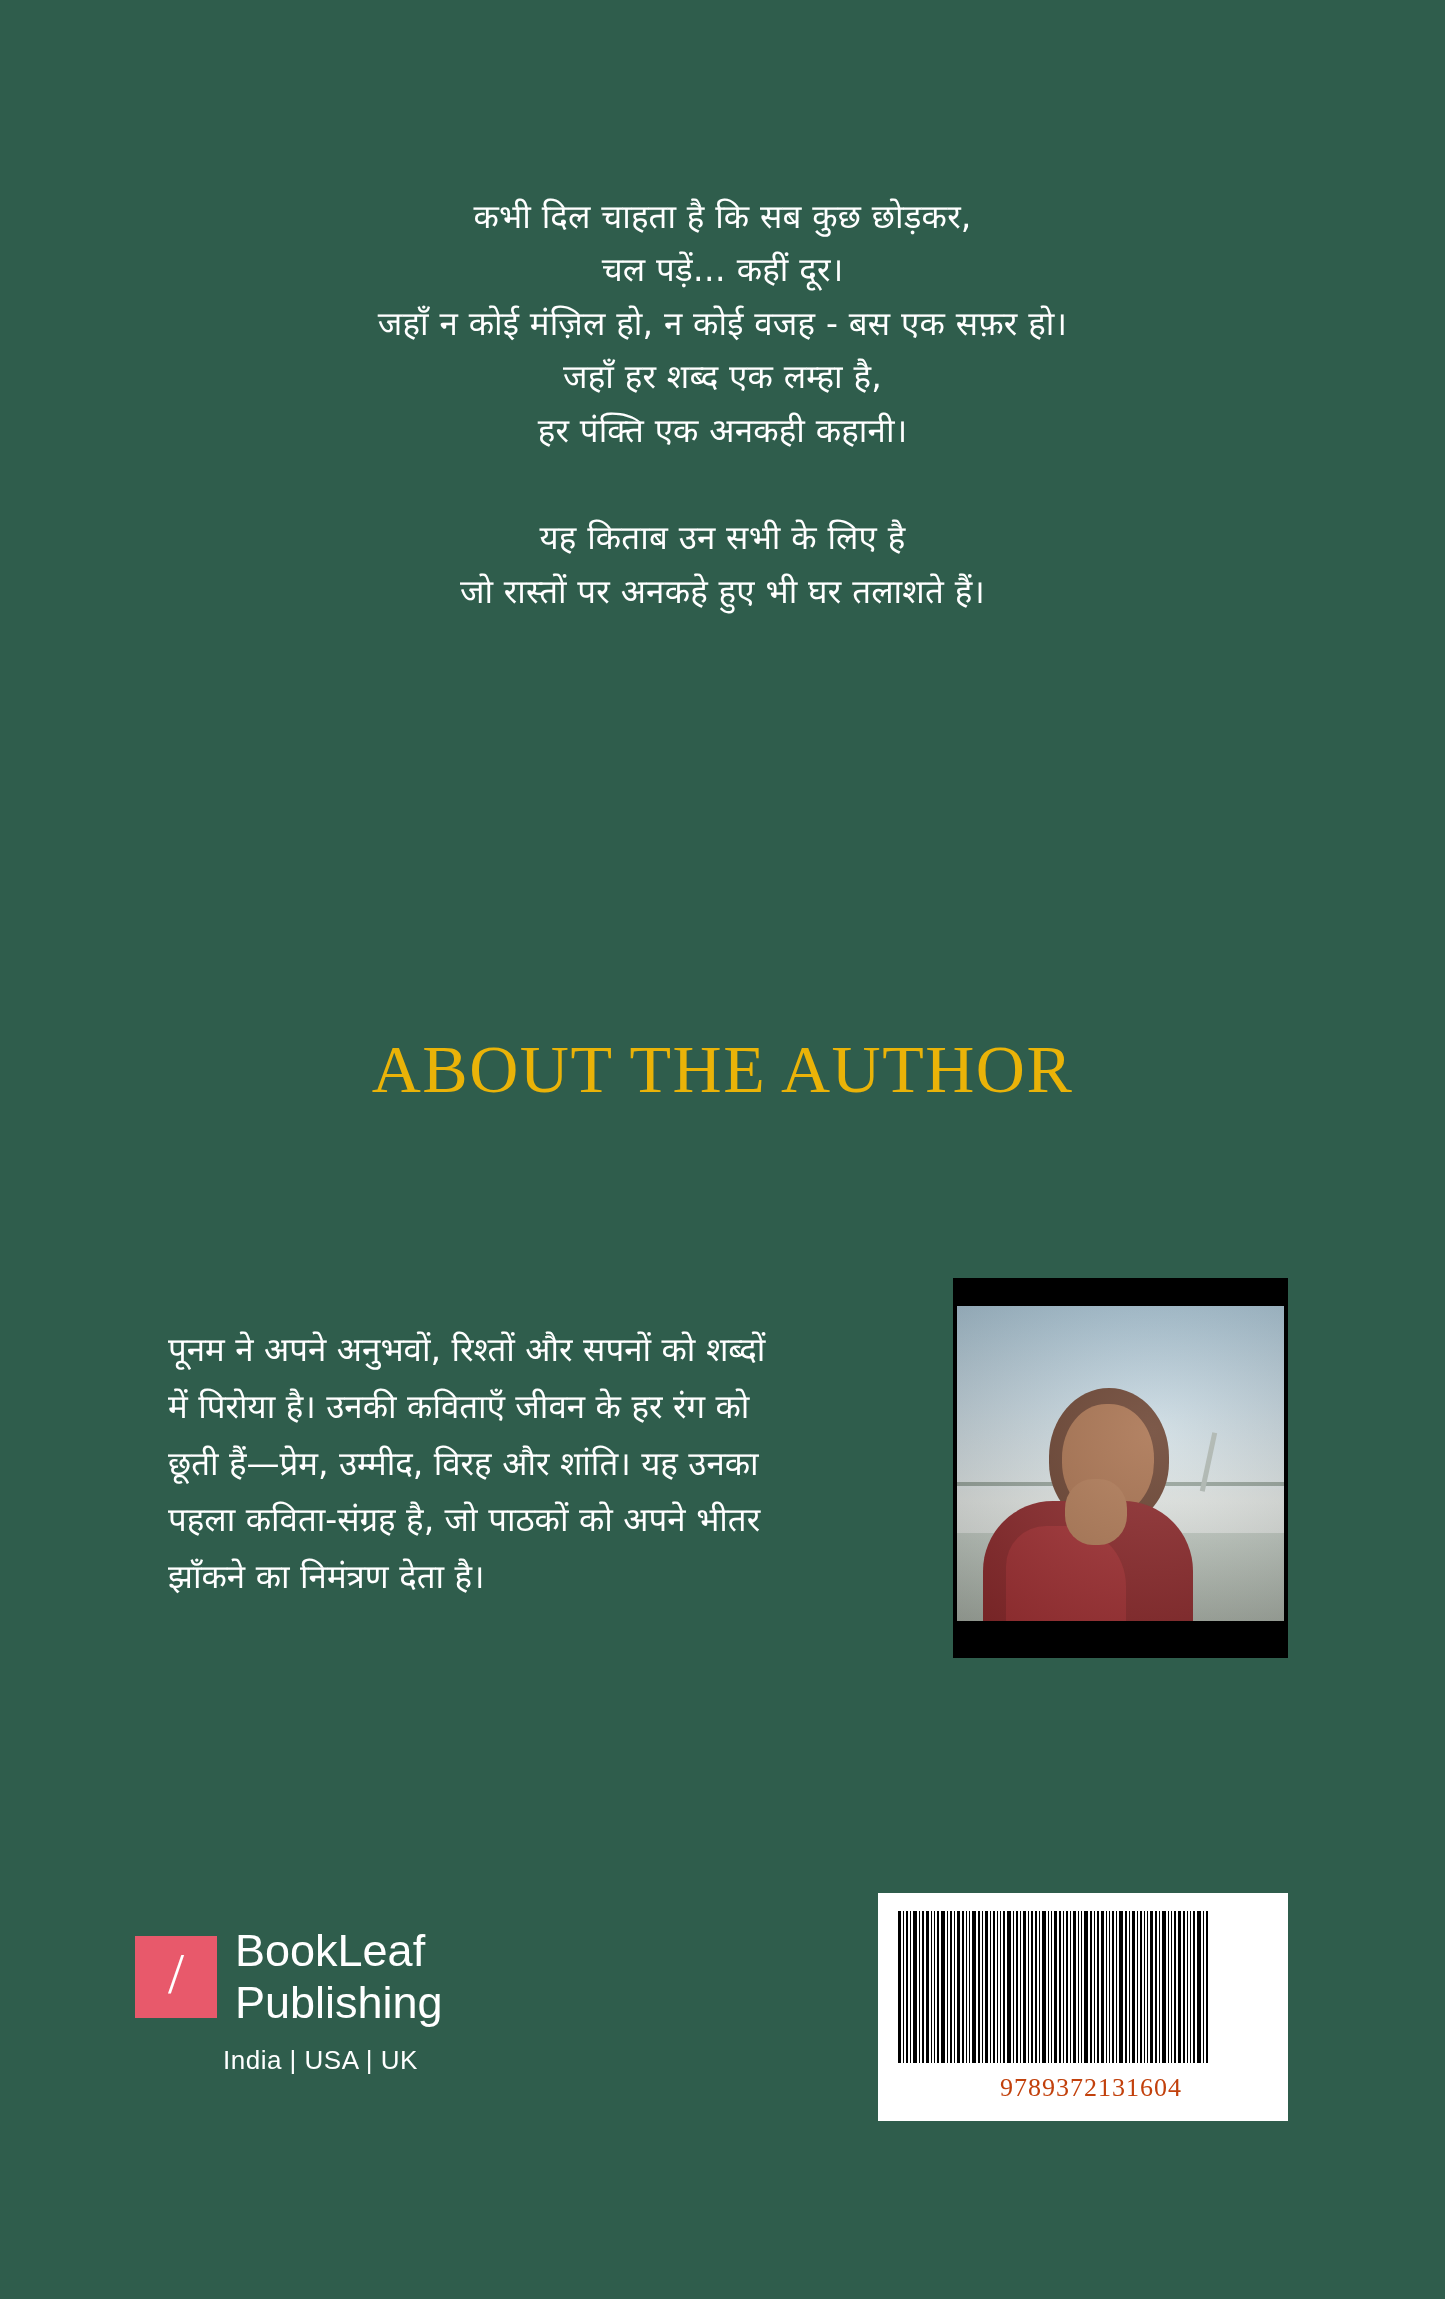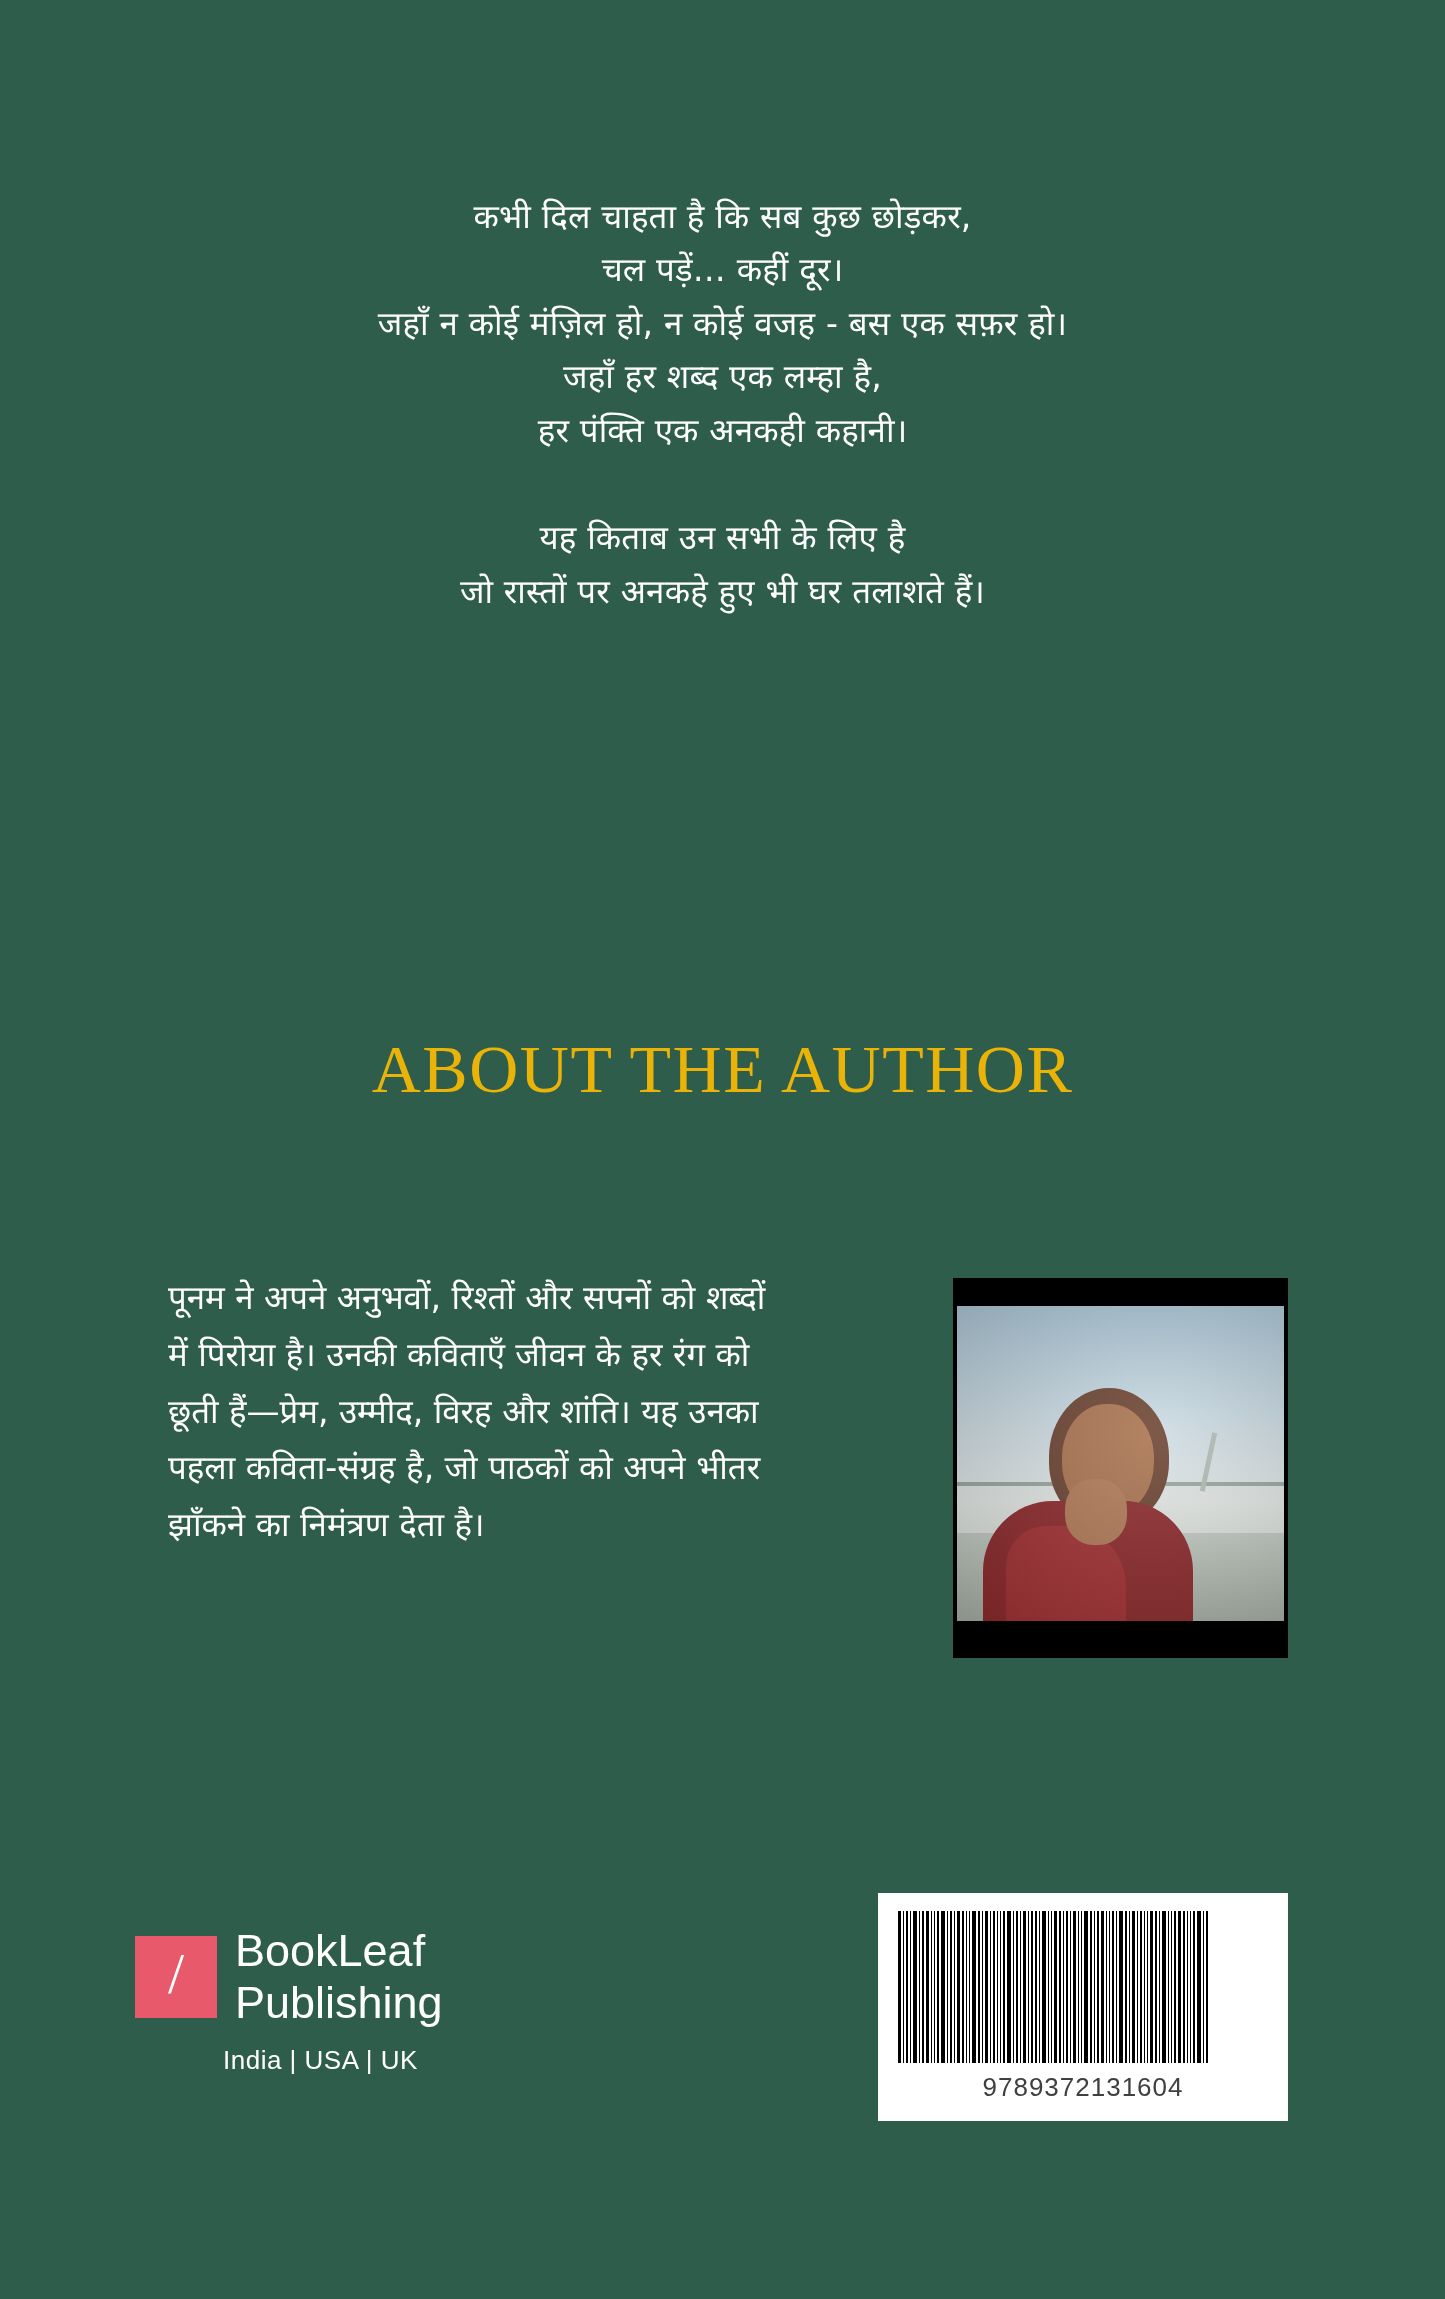--- a/index.html
+++ b/index.html
@@ -57,21 +57,21 @@
     font-weight: 400;
   }
 
   
   .bio-row {
     position: absolute;
     top: 1270px;
     left: 168px;
     width: 1120px;
     display: flex;
-    align-items: flex-start;
+    align-items: center;
     justify-content: space-between;
   }
   .bio-text {
     width: 625px;
     color: #ffffff;
     font-family: "DejaVu Sans", sans-serif;
     font-size: 33px;
     line-height: 1.72;
   }
   .author-photo {
@@ -235,27 +235,27 @@
     align-items: flex-start;
   }
   .barcode-bars i {
     display: block;
     background: #000000;
     height: 100%;
     margin-right: 2px;
   }
   .barcode-number {
     position: absolute;
-    left: 0;
+    left: 8px;
     bottom: 18px;
     width: 100%;
     text-align: center;
-    font-family: Liberation Sans, sans-serif;
+    font-family: Liberation Serif, serif;
     font-size: 26px;
-    color: #404040;
+    color: #c2410c;
     letter-spacing: 1px;
   }
 </style>
 </head>
 <body>
 
 <div class="page">
 
   <div class="blurb">
     <span class="line">कभी दिल चाहता है कि सब कुछ छोड़कर,</span>

